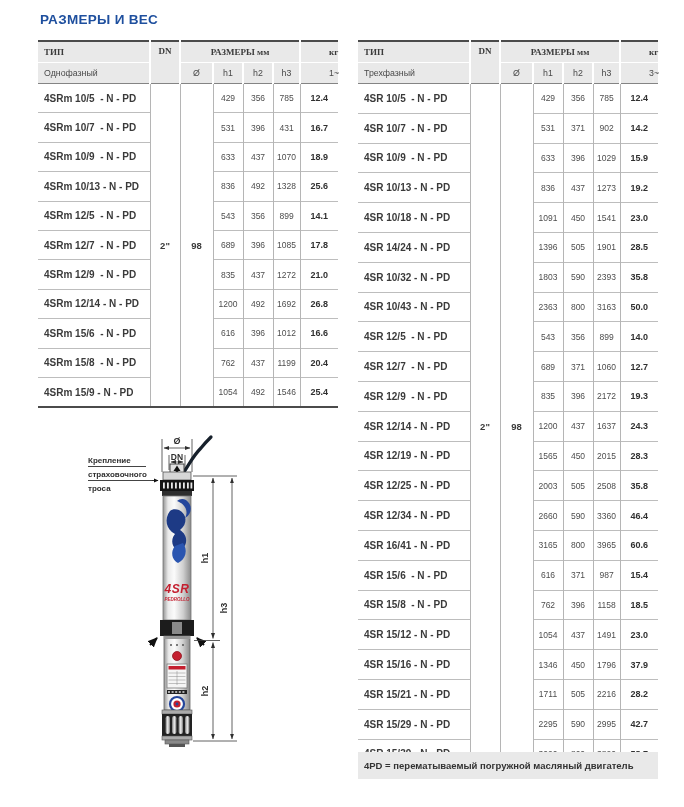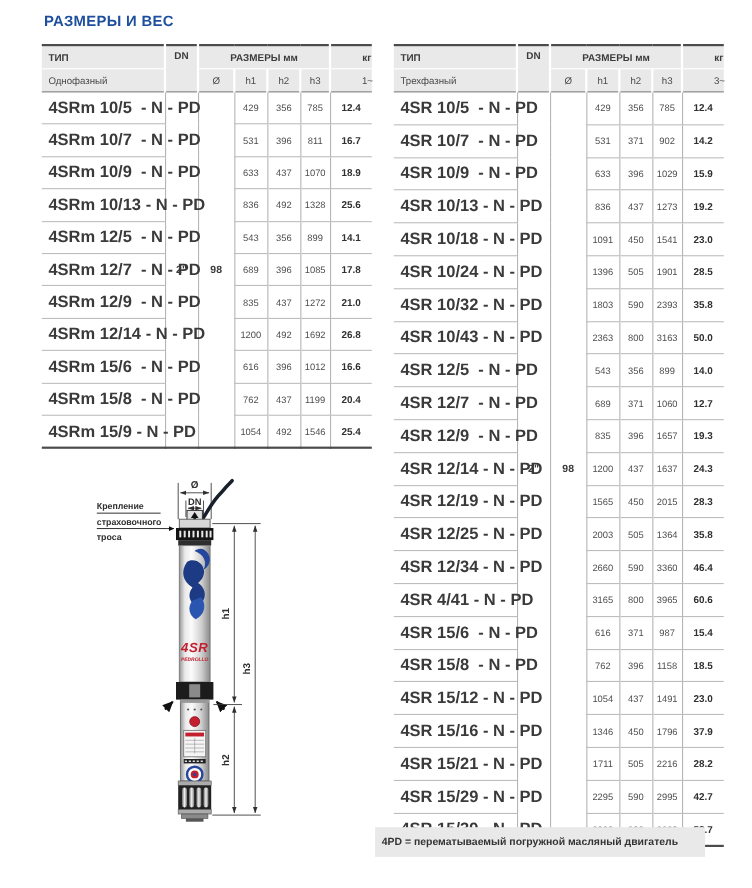--- a/index.html
+++ b/index.html
@@ -7,38 +7,38 @@
         font-family:"Liberation Sans","DejaVu Sans",sans-serif;border-radius:14px;}
   .title{position:absolute;left:40px;top:12px;font-size:13.5px;font-weight:bold;
          color:#1e4f9e;letter-spacing:.3px;}
   
   table.tbl{border-collapse:collapse;table-layout:fixed;width:300px;
             border-top:2px solid #4b4b4b;border-bottom:2px solid #4b4b4b;position:absolute;}
   table.tbl.t-left{left:38px;top:40px;}
   table.tbl.t-right{left:358px;top:40px;}
   .tbl th{background:#e9e9e9;font-size:9px;color:#3c3c3c;font-weight:bold;height:20px;
           border-right:2px solid #fff;padding:0;text-align:center;}
-  .tbl thead tr:first-child th{border-bottom:1px solid #fff;}
+  .tbl thead tr:first-child th{border-bottom:1px solid #fff;font-family:Liberation Serif, serif;}
   .tbl thead tr:last-child th{border-bottom:1px solid #848484;}
   .tbl thead tr:first-child th.dnh{border-bottom:1px solid #848484;vertical-align:top;padding-top:4px;}
   .tbl th:last-child{border-right:0;padding-left:28px;}
   .tbl th.hl{text-align:left;padding-left:6px;}
   .tbl th.sub{font-weight:normal;color:#4a4a4a;font-size:8.8px;}
   .tbl td{padding:0;border-right:1px solid #b5b5b5;}
   .tbl td:last-child{border-right:0;}
   .tbl tbody tr + tr td{border-top:1px solid #bdbdbd;}
   .tbl.t-left td{height:28.4px;}
   .tbl.t-right td{height:28.8px;}
-  .tbl td.type{font-weight:bold;font-size:15px;color:#3a3a3a;text-align:left;
+  .tbl td.type{font-weight:bold;font-size:10px;color:#3a3a3a;text-align:left;
                padding-left:6px;white-space:pre;}
   .tbl td.num{font-size:8.5px;color:#4d4d4d;text-align:center;}
   .tbl td.kg{font-size:9px;font-weight:bold;color:#303030;text-align:center;margin-top:28px;}
   .tbl td.mid{font-size:9.5px;font-weight:bold;color:#3a3a3a;text-align:center;}
   
-  .note{position:absolute;left:341px;top:752px;width:300px;height:27px;box-sizing:border-box;
+  .note{position:absolute;left:358px;top:752px;width:300px;height:27px;box-sizing:border-box;
         background:#e9e9e9;color:#333;font-size:9.5px;font-weight:bold;line-height:27px;
         padding-left:6px;}
   
   .figure{position:absolute;left:80px;top:423px;}
   svg text{font-family:"Liberation Sans","DejaVu Sans",sans-serif;}
 </style>
 </head>
 <body>
 
 <div class="page">
@@ -78,21 +78,21 @@
           <td class="mid" rowspan="11">98</td>
           <td class="num">429</td>
           <td class="num">356</td>
           <td class="num">785</td>
           <td class="kg">12.4</td>
         </tr>
         <tr>
           <td class="type">4SRm 10/7  - N - PD</td>
           <td class="num">531</td>
           <td class="num">396</td>
-          <td class="num">811</td>
+          <td class="num">431</td>
           <td class="kg">16.7</td>
         </tr>
         <tr>
           <td class="type">4SRm 10/9  - N - PD</td>
           <td class="num">633</td>
           <td class="num">437</td>
           <td class="num">1070</td>
           <td class="kg">18.9</td>
         </tr>
         <tr>
@@ -212,21 +212,21 @@
           <td class="kg">19.2</td>
         </tr>
         <tr>
           <td class="type">4SR 10/18 - N - PD</td>
           <td class="num">1091</td>
           <td class="num">450</td>
           <td class="num">1541</td>
           <td class="kg">23.0</td>
         </tr>
         <tr>
-          <td class="type">4SR 10/24 - N - PD</td>
+          <td class="type">4SR 14/24 - N - PD</td>
           <td class="num">1396</td>
           <td class="num">505</td>
           <td class="num">1901</td>
           <td class="kg">28.5</td>
         </tr>
         <tr>
           <td class="type">4SR 10/32 - N - PD</td>
           <td class="num">1803</td>
           <td class="num">590</td>
           <td class="num">2393</td>
@@ -250,53 +250,53 @@
           <td class="type">4SR 12/7  - N - PD</td>
           <td class="num">689</td>
           <td class="num">371</td>
           <td class="num">1060</td>
           <td class="kg">12.7</td>
         </tr>
         <tr>
           <td class="type">4SR 12/9  - N - PD</td>
           <td class="num">835</td>
           <td class="num">396</td>
-          <td class="num">1657</td>
+          <td class="num">2172</td>
           <td class="kg">19.3</td>
         </tr>
         <tr>
           <td class="type">4SR 12/14 - N - PD</td>
           <td class="num">1200</td>
           <td class="num">437</td>
           <td class="num">1637</td>
           <td class="kg">24.3</td>
         </tr>
         <tr>
           <td class="type">4SR 12/19 - N - PD</td>
           <td class="num">1565</td>
           <td class="num">450</td>
           <td class="num">2015</td>
           <td class="kg">28.3</td>
         </tr>
         <tr>
           <td class="type">4SR 12/25 - N - PD</td>
           <td class="num">2003</td>
           <td class="num">505</td>
-          <td class="num">1364</td>
+          <td class="num">2508</td>
           <td class="kg">35.8</td>
         </tr>
         <tr>
           <td class="type">4SR 12/34 - N - PD</td>
           <td class="num">2660</td>
           <td class="num">590</td>
           <td class="num">3360</td>
           <td class="kg">46.4</td>
         </tr>
         <tr>
-          <td class="type">4SR 4/41 - N - PD</td>
+          <td class="type">4SR 16/41 - N - PD</td>
           <td class="num">3165</td>
           <td class="num">800</td>
           <td class="num">3965</td>
           <td class="kg">60.6</td>
         </tr>
         <tr>
           <td class="type">4SR 15/6  - N - PD</td>
           <td class="num">616</td>
           <td class="num">371</td>
           <td class="num">987</td>

